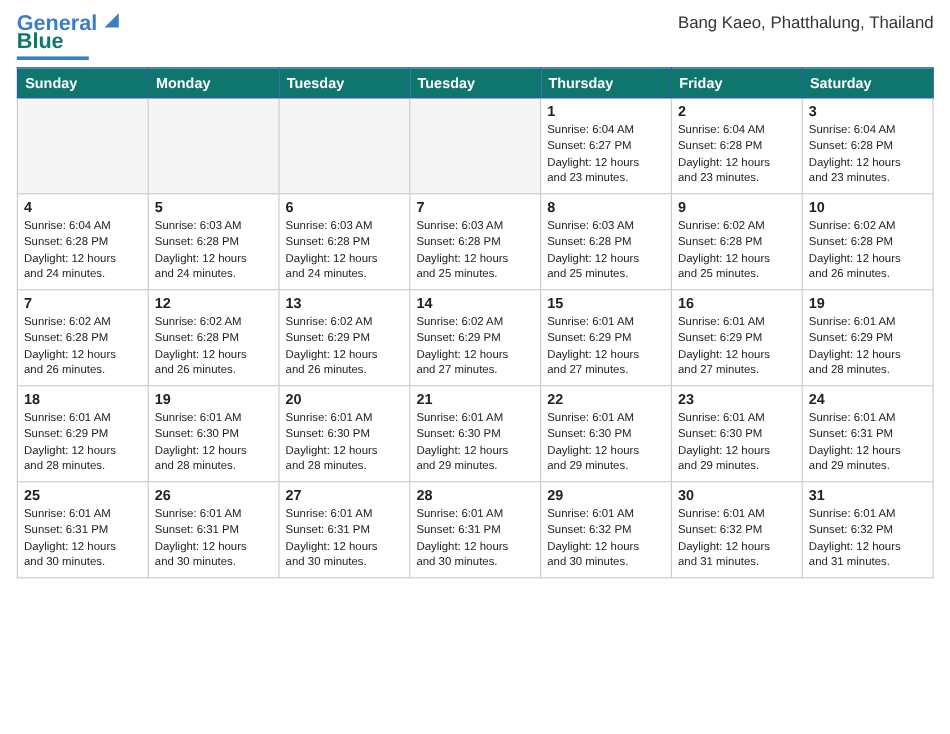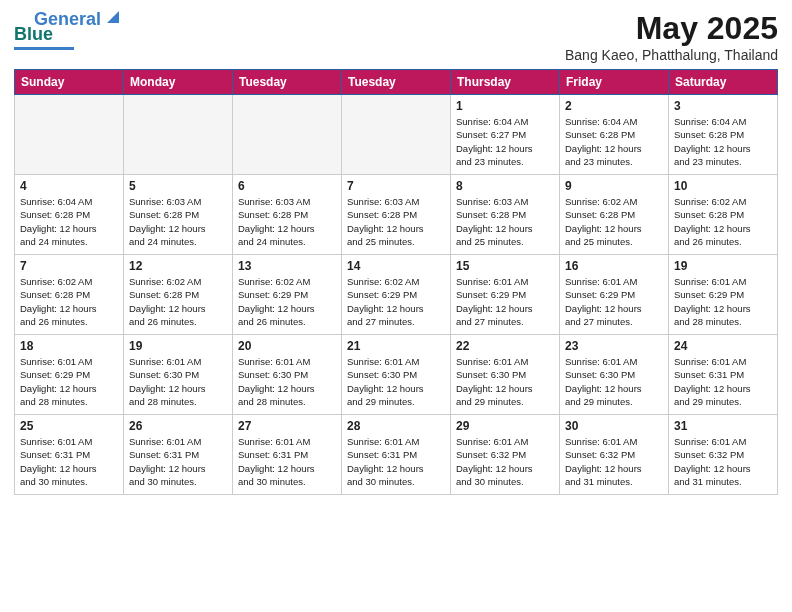--- a/index.html
+++ b/index.html
@@ -55,21 +55,21 @@
       font-weight: normal;
       color: #333;
       text-align: center;
     }
     .calendar {
       width: 100%;
       border-collapse: collapse;
       border: 1px solid #ccc;
     }
     .calendar th {
-      background: #be185d;
+      background: #0f766e;
       color: #fff;
       font-size: 12px;
       font-weight: bold;
       text-align: left;
       padding: 5px 6px;
       border: 1px solid #2560a0;
     }
     .calendar td {
       width: calc(100% / 7);
       vertical-align: top;
@@ -94,35 +94,34 @@
       line-height: 1.4;
       color: #222;
     }
   </style>
 </head>
 <body>
 
 <div class="page">
   <div class="header">
     <div class="logo">
-      <div style="display:flex;align-items:center;margin-left:20px;">
+      <div style="display:flex;align-items:center;">
         <span class="logo-text">
           <span>General</span>
         </span>
         <svg width="20" height="20" viewBox="0 0 20 20" style="margin-left:2px;margin-top:-4px;">
           <polygon points="4,16 16,16 16,4" fill="#3a7ec8"></polygon>
         </svg>
       </div>
       <div style="display:flex;align-items:center;margin-top:-4px;">
         <span style="font-size:18px;font-weight:bold;color:#0f766e;">Blue</span>
       </div>
       <div class="logo-underline"></div>
     </div>
     <div class="title-block">
-      <h1>May 2025</h1>
       <h2>Bang Kaeo, Phatthalung, Thailand</h2>
     </div>
   </div>
 
   <table class="calendar">
     <thead>
       <tr>
       <th>Sunday</th>
           <th>Monday</th>
           <th>Tuesday</th>

